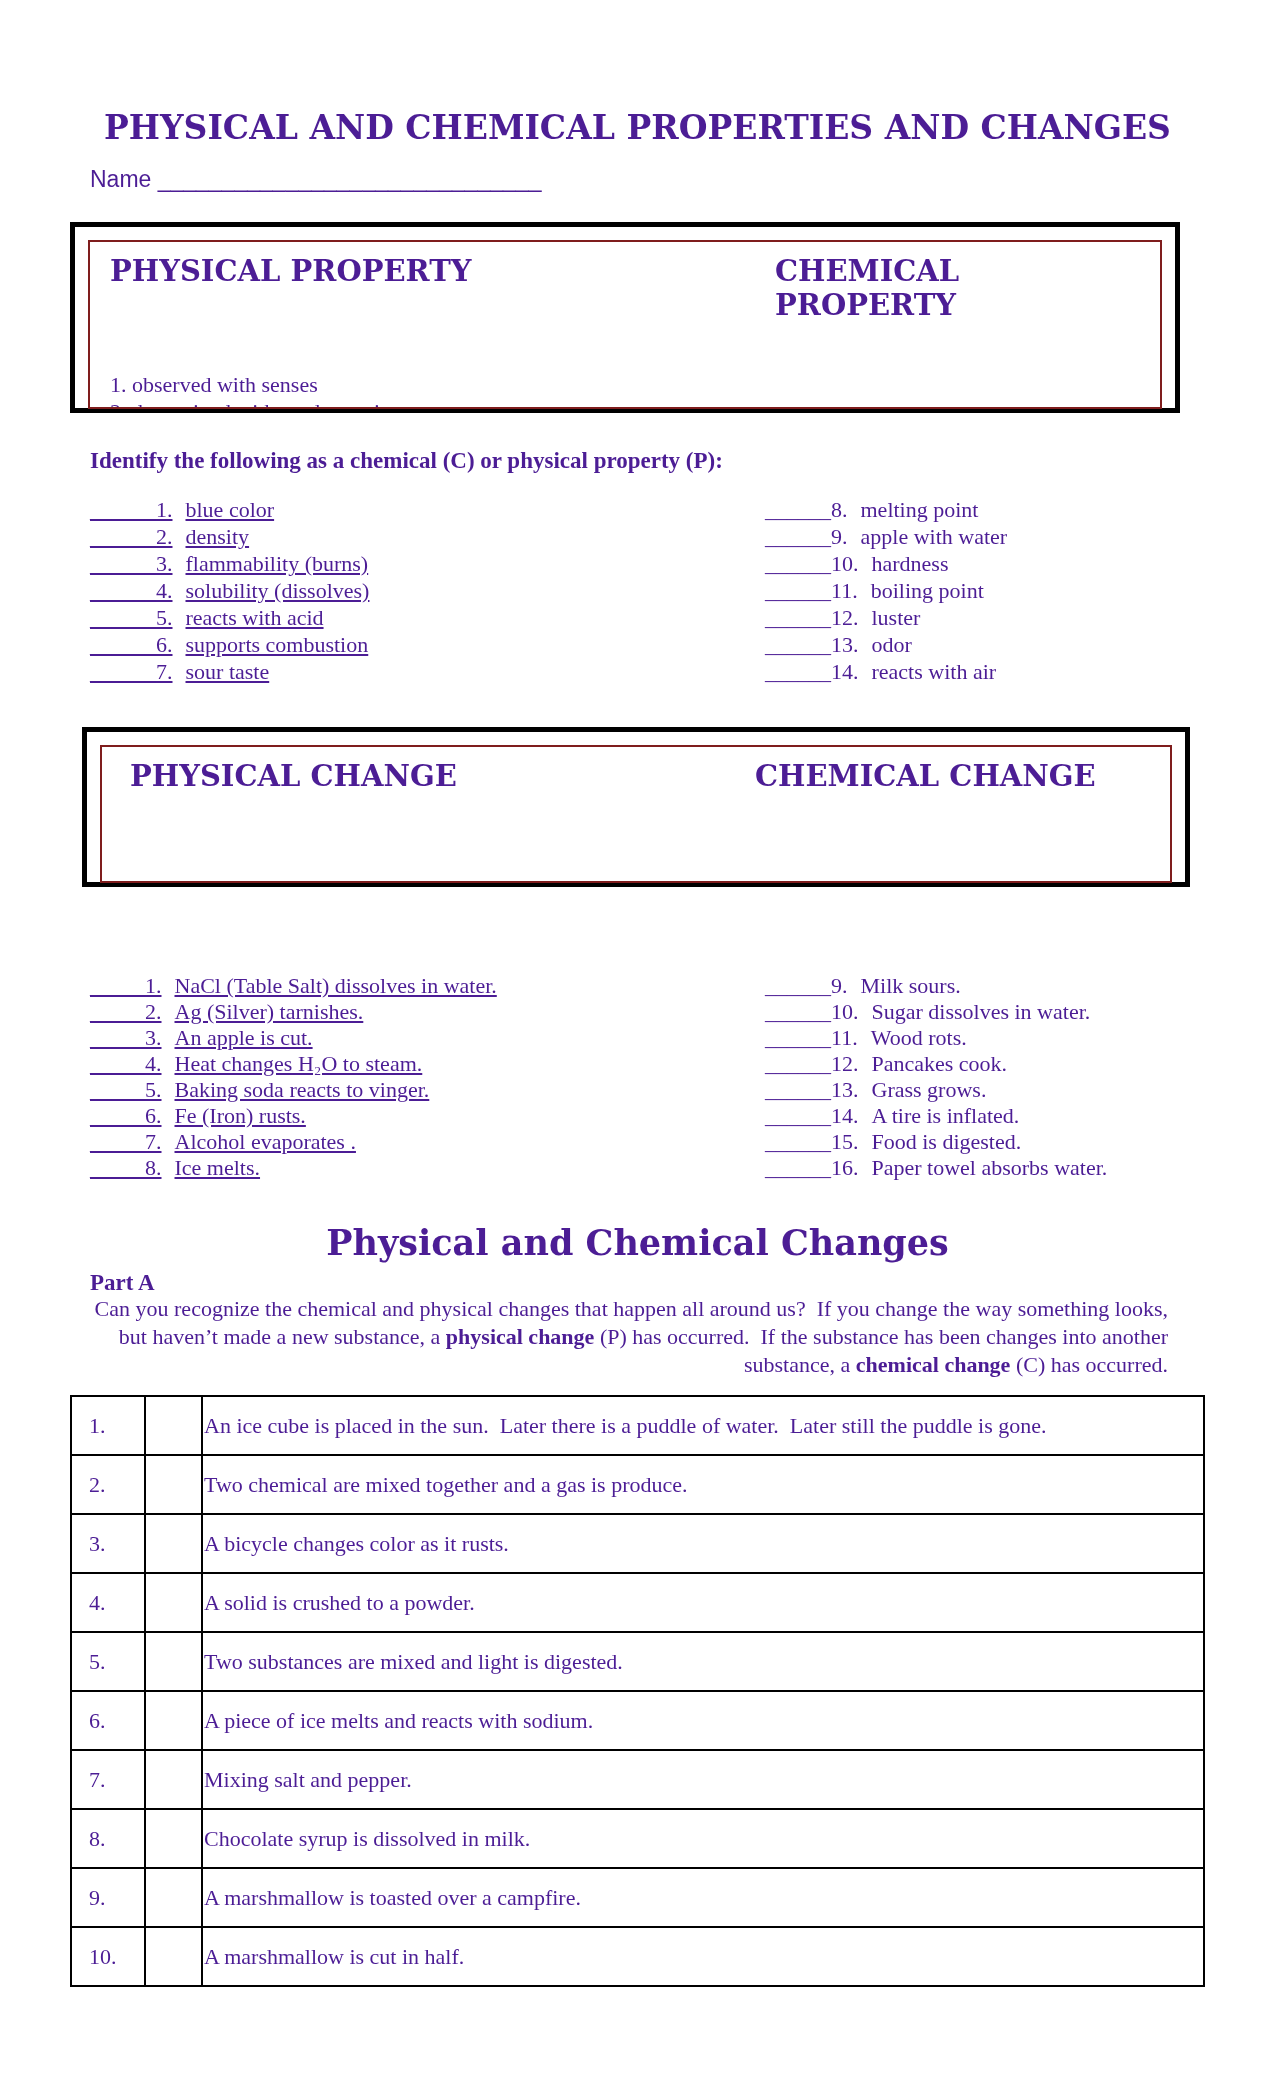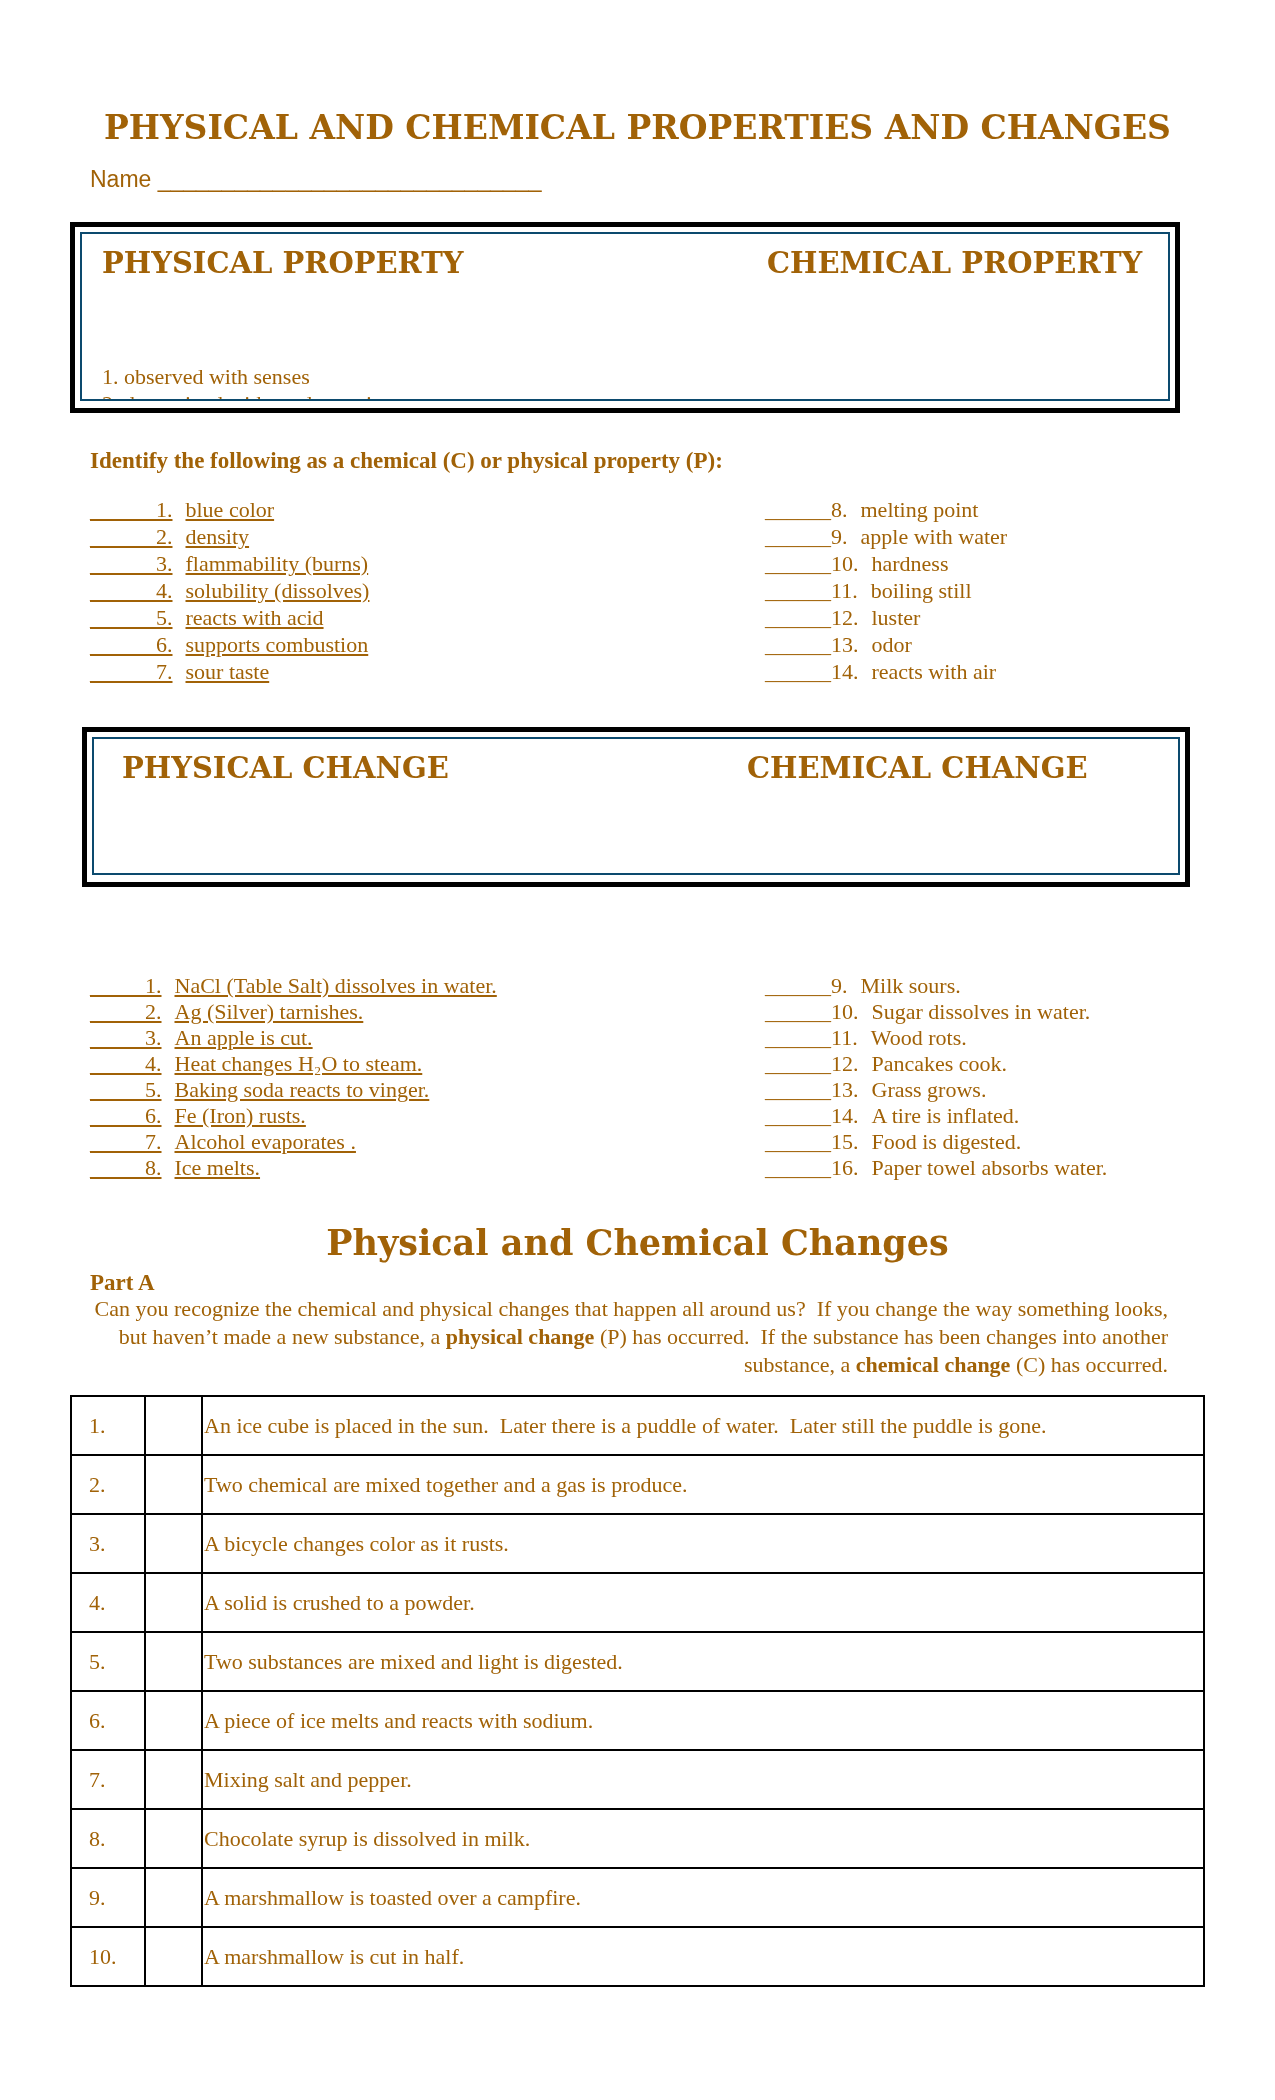--- a/index.html
+++ b/index.html
@@ -1,34 +1,34 @@
 <!DOCTYPE html>
 <html><head>
 <meta charset="utf-8">
 <style>
   html,body { margin:0; padding:0; background:#ffffff; }
   .page {
     position:relative; width:1275px; height:2100px; background:#ffffff;
-    font-family:"Liberation Serif","DejaVu Serif",serif; color:#a16207;
+    font-family:"Liberation Serif","DejaVu Serif",serif; color:#4c1d95;
     overflow:hidden;
   }
   
   .doc-title {
     position:absolute; top:108px; left:0; width:1275px; text-align:center;
     font-family:"DejaVu Serif",serif; font-weight:bold; font-size:33px; letter-spacing:0px;
   }
   
   .name-row {
     position:absolute; top:166px; left:90px;
     font-family:"Liberation Sans",sans-serif; font-size:23px;
   }
   .name-blank { letter-spacing:0; }
   
   .dbox { position:absolute; border:5px solid #000; box-sizing:border-box; background:#fff; }
-  .dbox-inner { border:2px solid #0c4a6e; margin:5px; height:calc(100% - 16px); box-sizing:content-box; overflow:hidden; }
+  .dbox-inner { border:2px solid #7f1d1d; margin:13px; height:calc(100% - 16px); box-sizing:content-box; overflow:hidden; }
   .box1 { top:222px; left:70px; width:1110px; height:191px; }
   .box2 { top:727px; left:82px; width:1108px; height:160px; }
   .box-cols { display:flex; padding:12px 14px 0 20px; }
   .box1 .col-l { width:665px; }
   .box2 .box-cols { padding-left:28px; }
   .box2 .col-l { width:625px; }
   .col-r { flex:1; }
   .box-heading {
     font-family:"DejaVu Serif",serif; font-weight:bold; font-size:29px; line-height:34px;
   }
@@ -111,21 +111,21 @@
         <div class="q-item"><span class="blank">______</span><span class="qnum">4.</span><span class="qtext">solubility (dissolves)</span></div>
         <div class="q-item"><span class="blank">______</span><span class="qnum">5.</span><span class="qtext">reacts with acid</span></div>
         <div class="q-item"><span class="blank">______</span><span class="qnum">6.</span><span class="qtext">supports combustion</span></div>
         <div class="q-item"><span class="blank">______</span><span class="qnum">7.</span><span class="qtext">sour taste</span></div>
       </div>
     <div class="qcol-r">
 
     <div class="q-item"><span class="blank">______</span><span class="qnum">8.</span><span class="qtext">melting point</span></div>
         <div class="q-item"><span class="blank">______</span><span class="qnum">9.</span><span class="qtext">apple with water</span></div>
         <div class="q-item"><span class="blank">______</span><span class="qnum">10.</span><span class="qtext">hardness</span></div>
-        <div class="q-item"><span class="blank">______</span><span class="qnum">11.</span><span class="qtext">boiling still</span></div>
+        <div class="q-item"><span class="blank">______</span><span class="qnum">11.</span><span class="qtext">boiling point</span></div>
         <div class="q-item"><span class="blank">______</span><span class="qnum">12.</span><span class="qtext">luster</span></div>
         <div class="q-item"><span class="blank">______</span><span class="qnum">13.</span><span class="qtext">odor</span></div>
         <div class="q-item"><span class="blank">______</span><span class="qnum">14.</span><span class="qtext">reacts with air</span></div>
       </div>
   </div>
 
   <div class="dbox box2">
     <div class="dbox-inner">
       <div class="box-cols">
         <div class="col-l">

